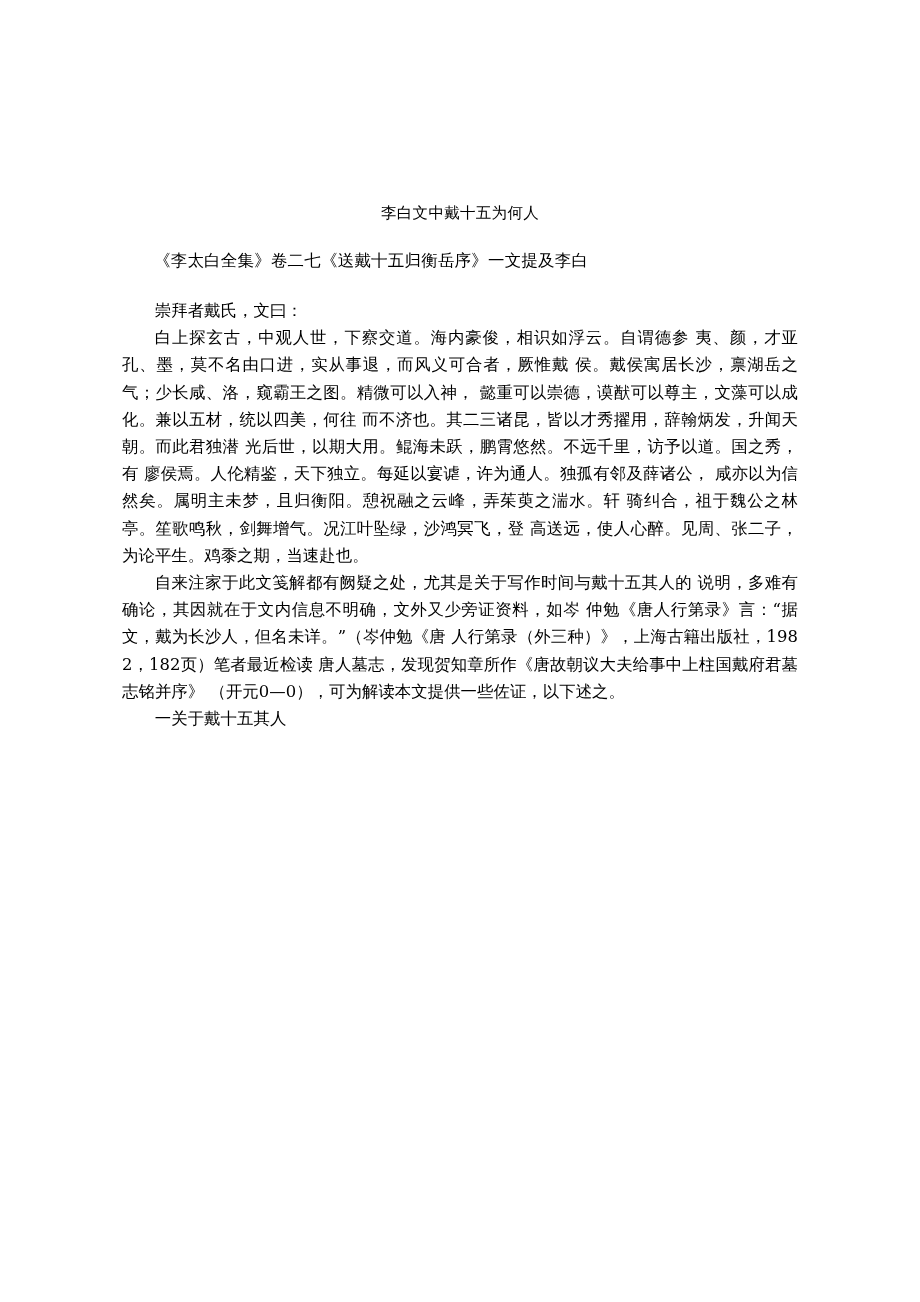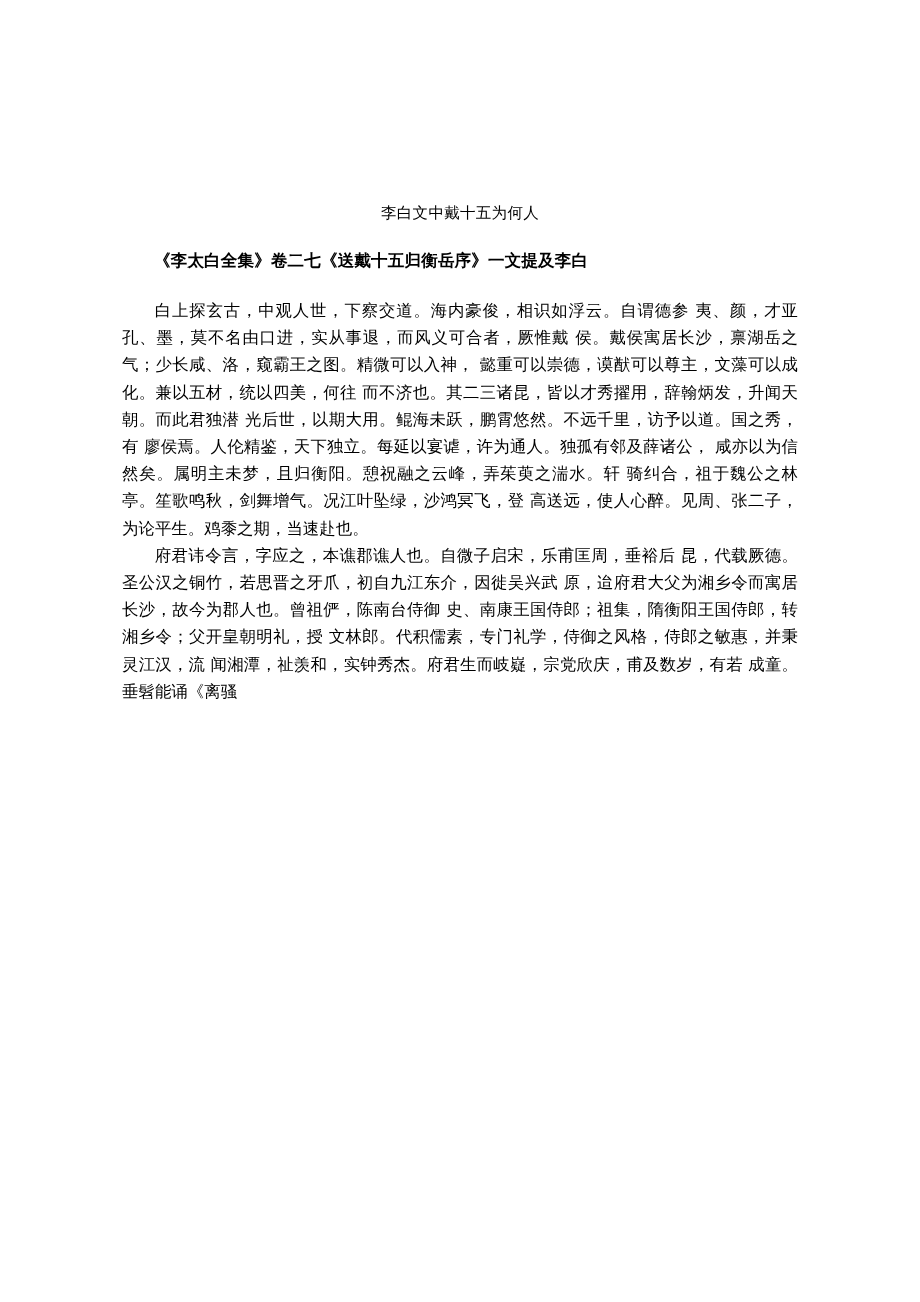--- a/index.html
+++ b/index.html
@@ -41,21 +41,21 @@
   }
 
   
   .doc-subtitle {
     font-family: "DejaVu Serif", "Liberation Serif", serif;
     font-size: 16.5px;
     line-height: 28px;
     margin: 0 0 22px 0;
     text-indent: 32px;
     letter-spacing: 0.2px;
-    font-weight: bold;
+    font-weight: normal;
   }
 
   
   p.para {
     margin: 0;
     font-size: 16.4px;
     line-height: 27.2px;
     text-align: justify;
     text-justify: inter-ideograph;
     letter-spacing: 0.05px;
@@ -81,25 +81,27 @@
 </head>
 <body>
 
 <div class="page">
   <div class="content">
 
     <h1 class="doc-title">李白文中戴十五为何人</h1>
 
     <div class="doc-subtitle">《李太白全集》卷二七《送戴十五归衡岳序》一文提及李白</div>
 
+    <p class="para fangsong indent">崇拜者戴氏，文曰：</p>
 
     <p class="para fangsong indent">白上探玄古，中观人世，下察交道。海内豪俊，相识如浮云。自谓德参 夷、颜，才亚孔、墨，莫不名由口进，实从事退，而风义可合者，厥惟戴 侯。戴侯寓居长沙，禀湖岳之气；少长咸、洛，窥霸王之图。精微可以入神， 懿重可以崇德，谟猷可以尊主，文藻可以成化。兼以五材，统以四美，何往 而不济也。其二三诸昆，皆以才秀擢用，辞翰炳发，升闻天朝。而此君独潜 光后世，以期大用。鲲海未跃，鹏霄悠然。不远千里，访予以道。国之秀，有 廖侯焉。人伦精鉴，天下独立。每延以宴谑，许为通人。独孤有邻及薛诸公， 咸亦以为信然矣。属明主未梦，且归衡阳。憩祝融之云峰，弄茱萸之湍水。轩 骑纠合，祖于魏公之林亭。笙歌鸣秋，剑舞增气。况江叶坠绿，沙鸿冥飞，登 高送远，使人心醉。见周、张二子，为论平生。鸡黍之期，当速赴也。</p>
 
+    <p class="para songti indent">自来注家于此文笺解都有阙疑之处，尤其是关于写作时间与戴十五其人的 说明，多难有确论，其因就在于文内信息不明确，文外又少旁证资料，如岑 仲勉《唐人行第录》言：“据文，戴为长沙人，但名未详。”（岑仲勉《唐 人行第录（外三种）》，上海古籍出版社，1982，182页）笔者最近检读 唐人墓志，发现贺知章所作《唐故朝议大夫给事中上柱国戴府君墓志铭并序》 （开元0—0），可为解读本文提供一些佐证，以下述之。</p>
+
+    <p class="para songti indent">一关于戴十五其人</p>
 
 
-
-    <p class="para songti indent">府君讳令言，字应之，本谯郡谯人也。自微子启宋，乐甫匡周，垂裕后 昆，代载厥德。圣公汉之铜竹，若思晋之牙爪，初自九江东介，因徙吴兴武 原，迨府君大父为湘乡令而寓居长沙，故今为郡人也。曾祖俨，陈南台侍御 史、南康王国侍郎；祖集，隋衡阳王国侍郎，转湘乡令；父开皇朝明礼，授 文林郎。代积儒素，专门礼学，侍御之风格，侍郎之敏惠，并秉灵江汉，流 闻湘潭，祉羡和，实钟秀杰。府君生而岐嶷，宗党欣庆，甫及数岁，有若 成童。垂髫能诵《离骚</p>
 
     <div class="gap-block"></div>
 
 
   </div>
 </div>
 
 </body></html>

